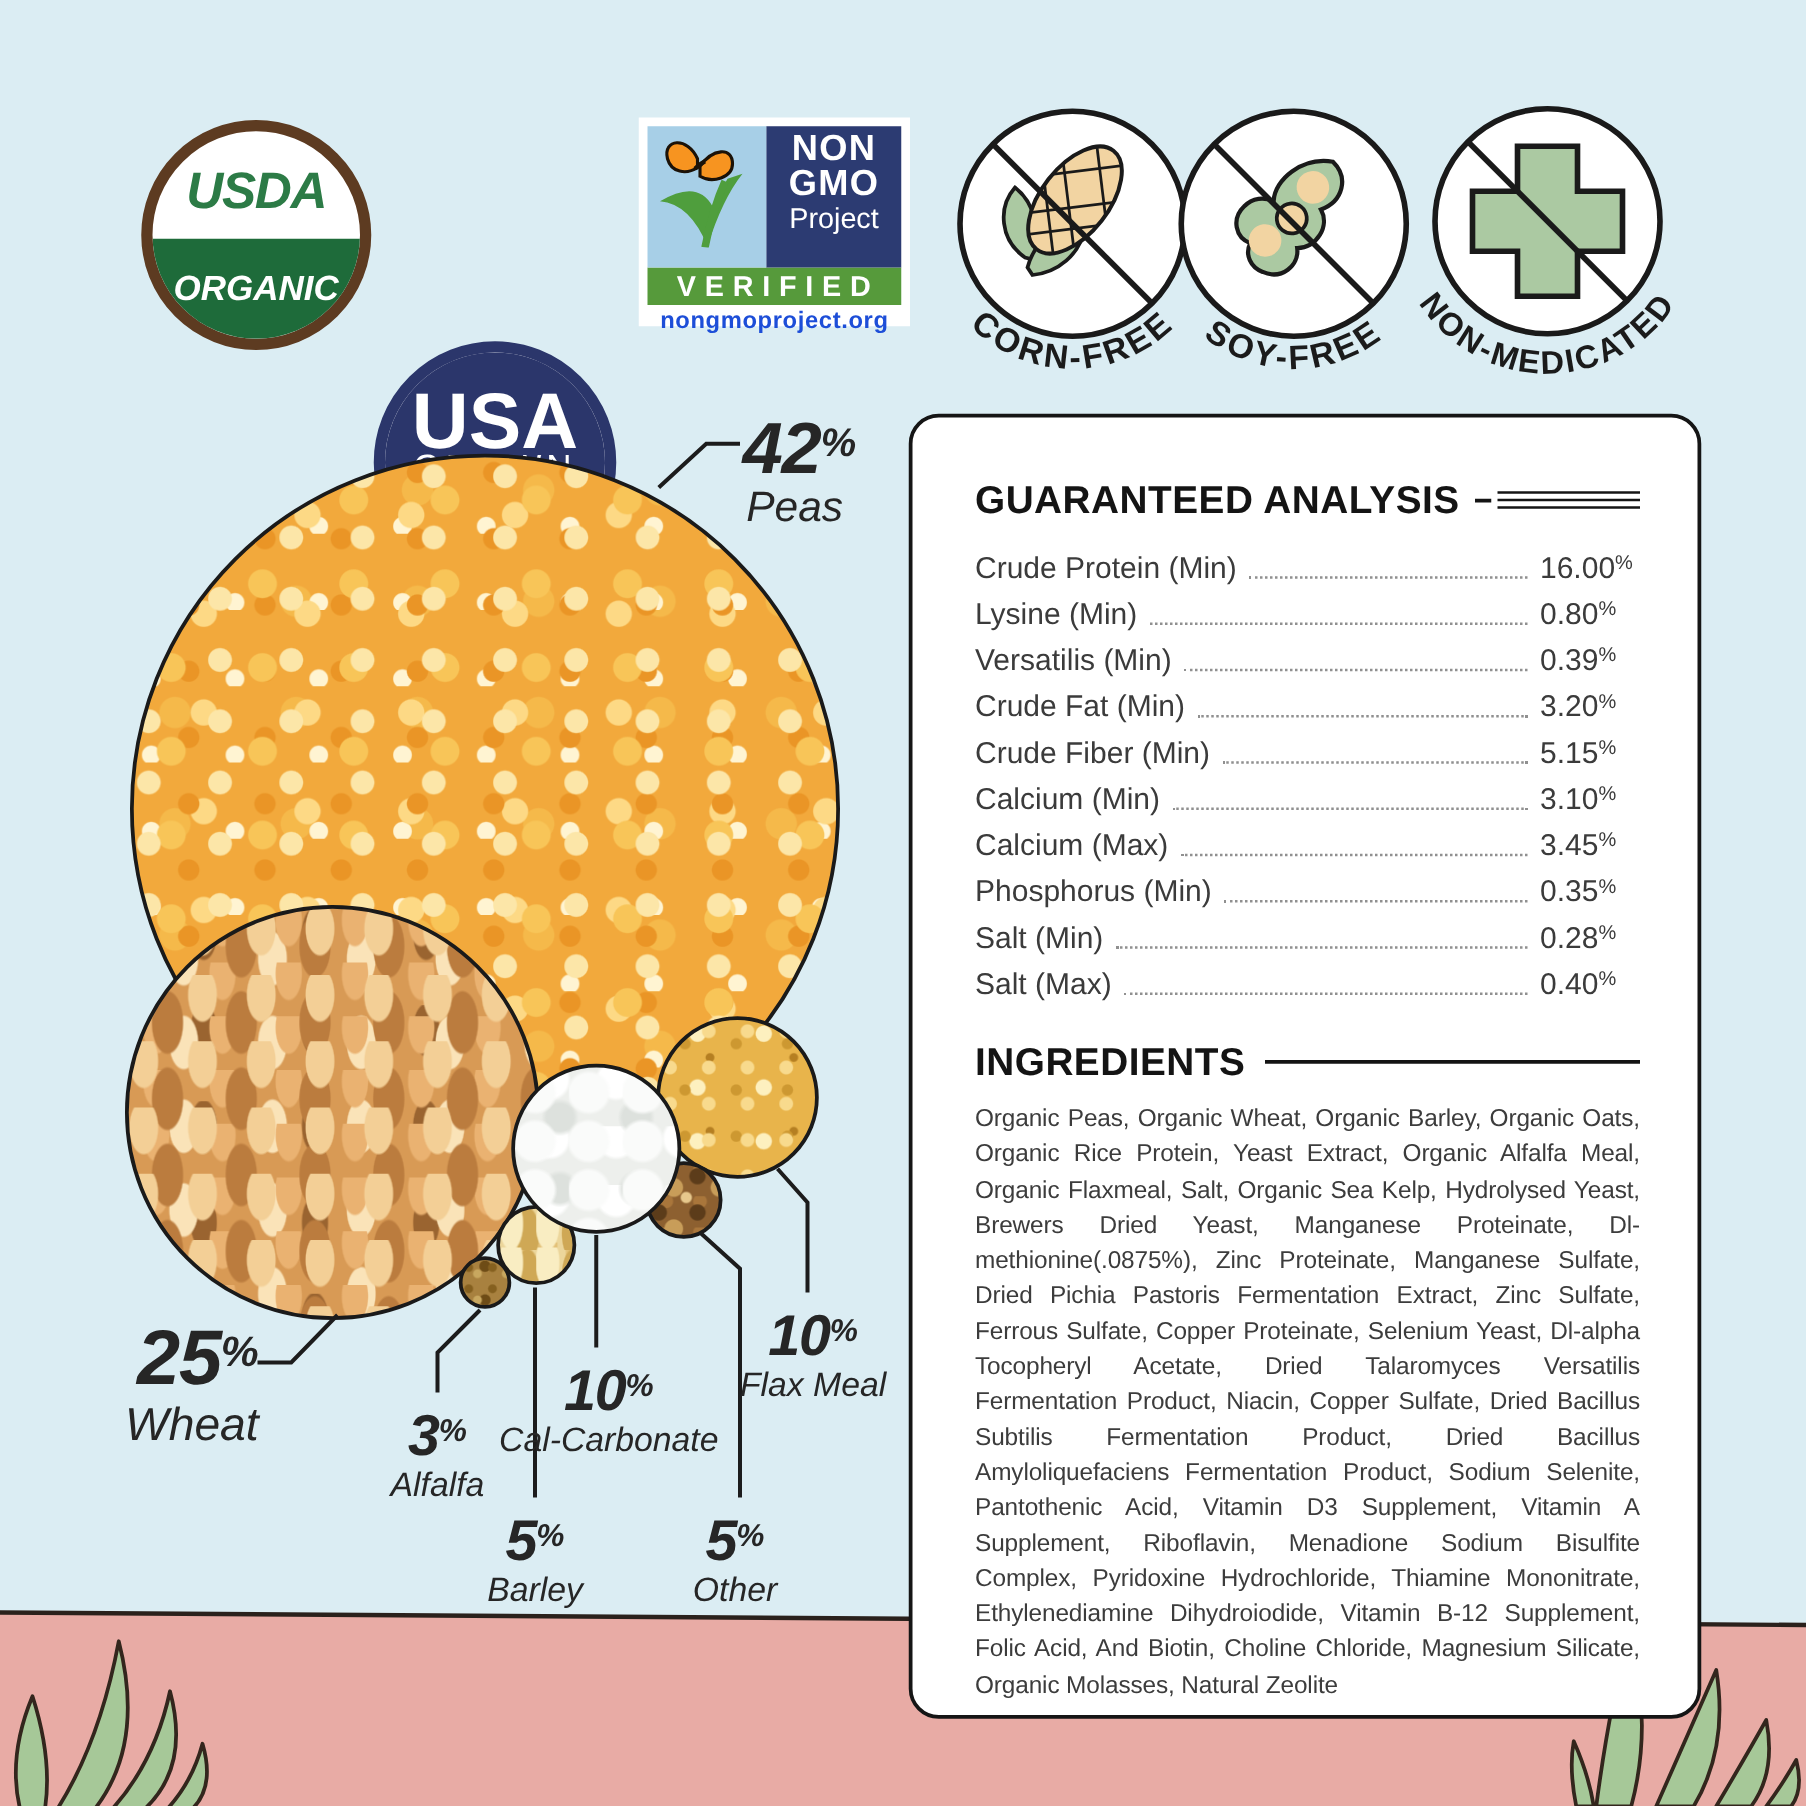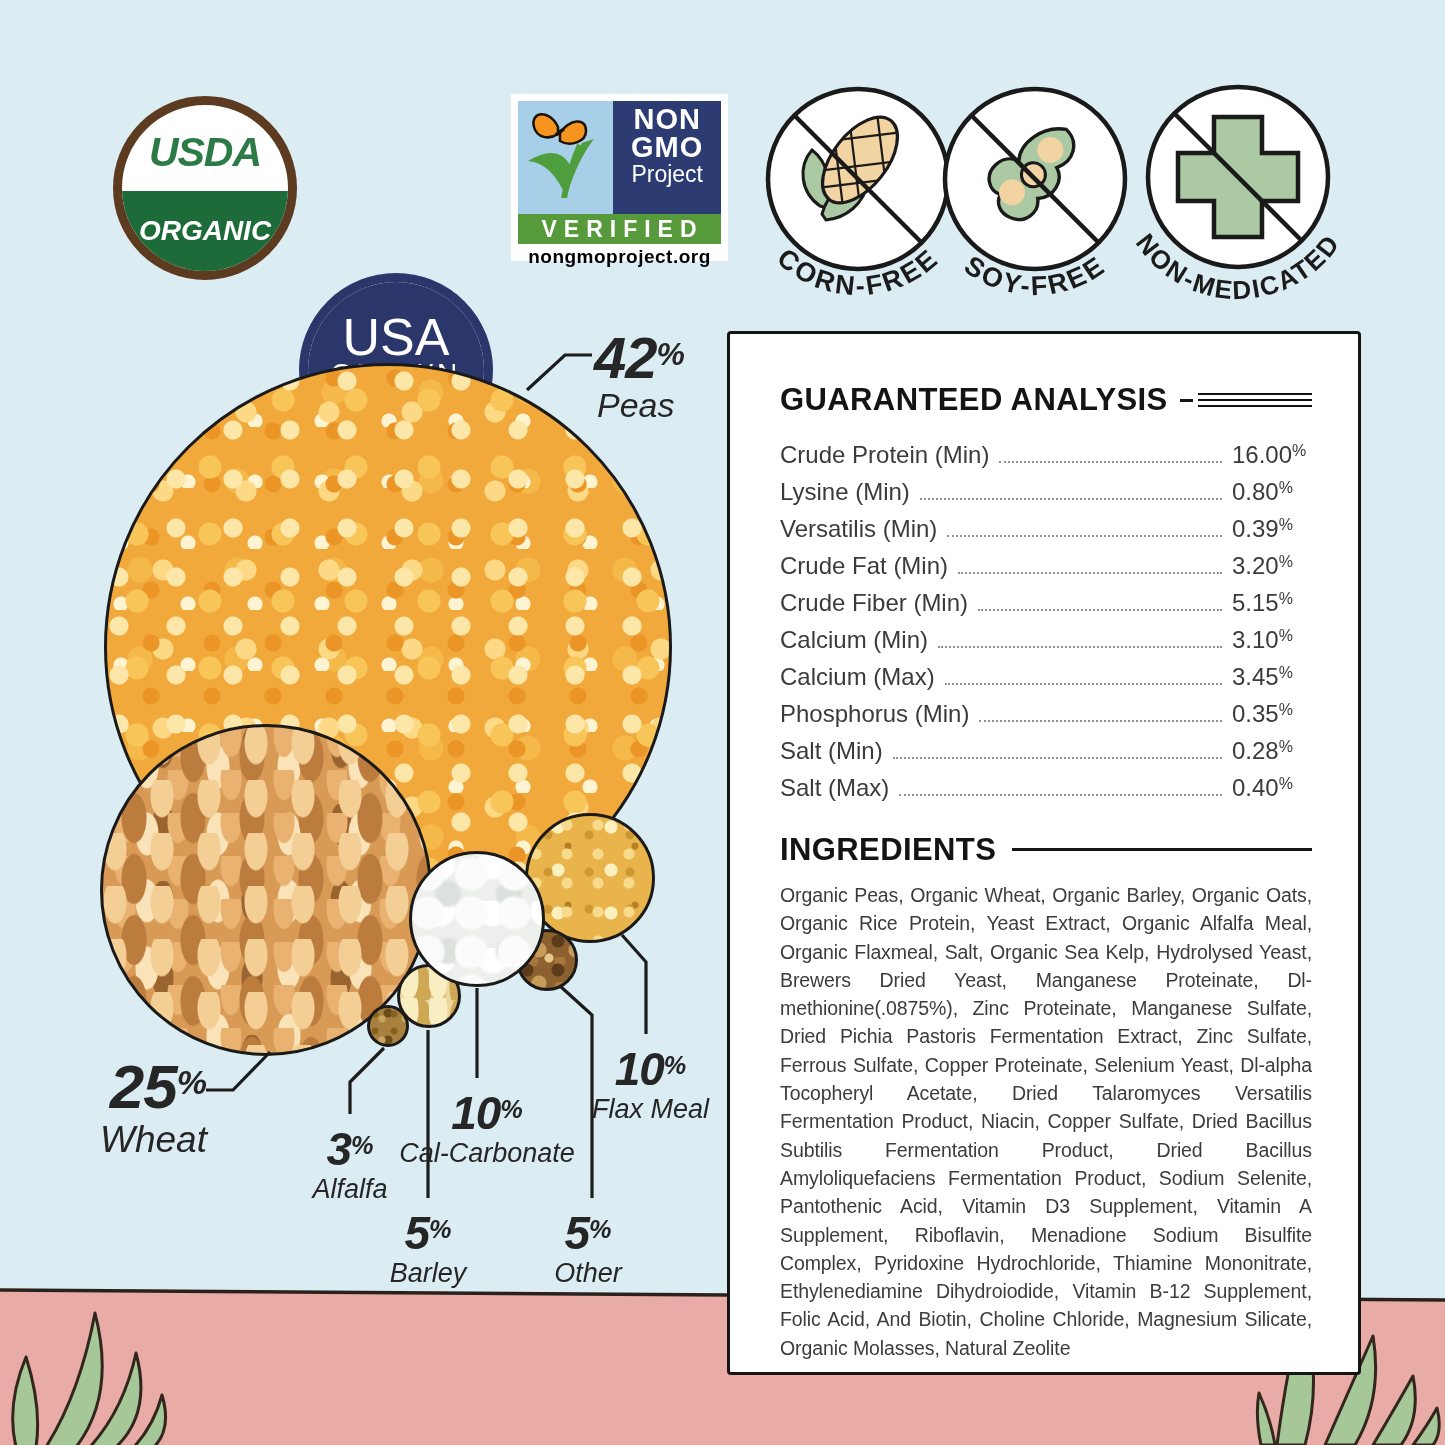--- a/index.html
+++ b/index.html
@@ -12,34 +12,34 @@
   .round-seal{border-radius:50%;background:#fff;overflow:hidden;position:relative;}
   #usda-badge{left:113px;top:96px;width:184px;height:184px;border:9px solid #5d3b21;}
   .usda-top{position:absolute;top:24px;left:0;right:0;text-align:center;
     font-weight:bold;font-style:italic;font-size:41px;color:#2c7b46;letter-spacing:-1px;}
   .usda-bottom{position:absolute;bottom:0;left:0;right:0;height:48%;background:#1e6b3a;
     display:flex;align-items:center;justify-content:center;color:#fff;
     font-weight:bold;font-style:italic;font-size:28px;letter-spacing:0;}
   #usa-badge{left:299px;top:89px;width:194px;height:194px;border:9px solid #2b366b;}
   .usa-top{position:absolute;top:0;left:0;right:0;height:61%;background:#2b366b;color:#fff;
     display:flex;flex-direction:column;align-items:center;justify-content:flex-end;padding-bottom:6px;}
-  .usa-line1{font-weight:normal;font-size:52px;line-height:44px;}
+  .usa-line1{font-weight:bold;font-size:63px;line-height:44px;}
   .usa-line2{font-weight:normal;font-size:28px;letter-spacing:4px;line-height:30px;}
   .usa-stripes{position:absolute;bottom:0;left:0;right:0;height:39%;
     background:repeating-conic-gradient(from 90deg at 50% -12%, #ffffff 0 7.2deg, #d9737f 7.2deg 14.4deg);}
 
   #nongmo-badge{left:511px;top:94px;width:217px;height:167px;background:#fff;padding:7px;}
   .ng-main{display:flex;height:113px;}
   .ng-sky{width:47%;background:#a7cfe7;position:relative;overflow:hidden;}
   .ng-navy{flex:1;background:#2c3b72;color:#fff;text-align:center;padding-top:4px;}
   .ng-l1{font-weight:bold;font-size:29px;line-height:28px;letter-spacing:1px;}
   .ng-l3{font-weight:normal;font-size:23px;line-height:26px;}
   .ng-band{height:30px;background:#569a3b;color:#fff;display:flex;align-items:center;justify-content:center;
     font-weight:bold;font-size:23px;letter-spacing:7px;padding-left:6px;}
-  .ng-url{height:26px;display:flex;align-items:center;justify-content:center;color:#000000;
+  .ng-url{height:26px;display:flex;align-items:center;justify-content:center;color:#1d4ed8;
     font-weight:bold;font-size:19px;letter-spacing:0.5px;}
 
   .ban-badge{position:absolute;width:232px;height:255px;}
 
   
   .bubble{position:absolute;border-radius:50%;border:3px solid #1a1a1a;box-sizing:border-box;}
   #peas-bubble{left:104px;top:363px;width:568px;height:568px;background-color:#f2a93c;background-image:
     radial-gradient(circle 10px at 12px 15px,#fce6a8 0 9px,transparent 10px),
     radial-gradient(circle 12px at 30px 34px,#f8c558 0 11px,transparent 12px),
     radial-gradient(circle 9px at 44px 12px,#ea9526 0 8px,transparent 9px),
@@ -96,21 +96,21 @@
   .small-label .pct-line{font-size:46px;line-height:46px;}
   .small-label .slice-name{font-size:27px;line-height:34px;}
   #alfalfa-label{left:290px;top:1122px;width:120px;}
   #cal-label{left:397px;top:1086px;width:180px;}
   #barley-label{left:373px;top:1206px;width:110px;}
   #other-label{left:533px;top:1206px;width:110px;}
   #flax-label{left:583px;top:1042px;width:135px;}
 
   
   #info-panel{position:absolute;left:727px;top:331px;width:634px;height:1044px;background:#ffffff;
-    border:3.5px solid #151515;border-radius:4px;box-sizing:border-box;z-index:4;
+    border:3.5px solid #151515;border-radius:24px;box-sizing:border-box;z-index:4;
     padding:48px 46px 26px 50px;display:flex;flex-direction:column;overflow:hidden;}
   .sec-title{font-size:31px;font-weight:bold;color:#141414;letter-spacing:0.4px;margin:0;white-space:nowrap;}
   .title-row{display:flex;align-items:center;}
   .ga-dash{width:13px;height:3px;background:#141414;margin-left:12px;flex:none;}
   .ga-lines{flex:1;max-width:200px;margin-left:5px;height:10px;border-top:2px solid #141414;
     border-bottom:2px solid #141414;background:linear-gradient(#141414,#141414) center/100% 2px no-repeat;}
   #analysis-table{margin-top:14px;}
   .ga-row{display:flex;align-items:flex-end;height:37px;font-size:24px;color:#3b3b3b;}
   .ga-label{white-space:nowrap;}
   .ga-leader{flex:1;border-bottom:2.6px dotted #909090;margin:0 10px 6px 10px;}

